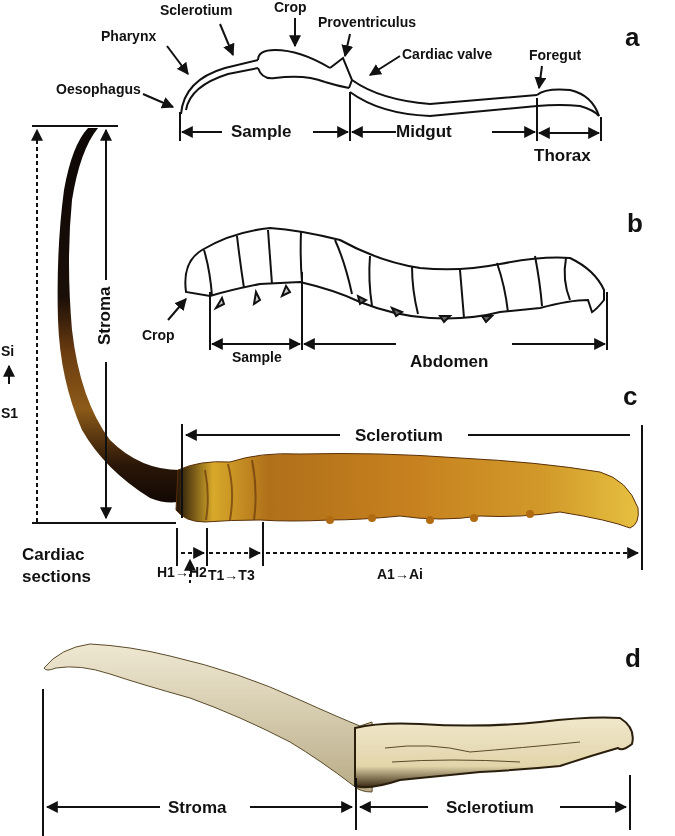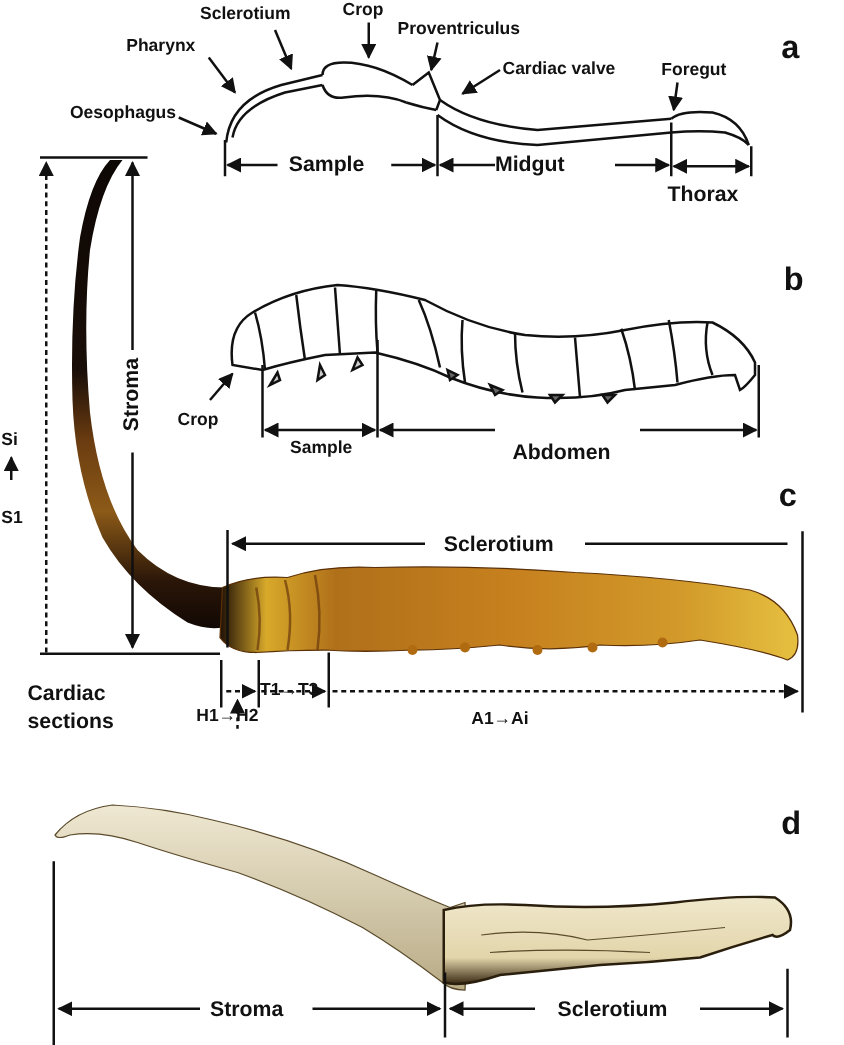--- a/index.html
+++ b/index.html
@@ -200,20 +200,20 @@
   <div class="lbl md" style="left:410px;top:353px">Abdomen</div>
 
   <div class="lbl panel-letter" style="left:623px;top:383px">c</div>
   <div class="lbl md vert" style="left:96px;top:345px">Stroma</div>
   <div class="lbl md" style="left:355px;top:427px">Sclerotium</div>
   <div class="lbl sm" style="left:1px;top:344px;font-style:normal"><span>Si</span></div>
   <div class="lbl sm" style="left:1px;top:406px">S1</div>
   <div class="lbl md" style="left:22px;top:546px">Cardiac</div>
   <div class="lbl md" style="left:22px;top:568px">sections</div>
   <div class="lbl sm" style="left:157px;top:565px">H1→H2</div>
-  <div class="lbl sm" style="left:208px;top:544px">T1→T3</div>
+  <div class="lbl sm" style="left:208px;top:568px">T1→T3</div>
   <div class="lbl sm" style="left:377px;top:567px">A1→Ai</div>
 
   <div class="lbl panel-letter" style="left:625px;top:645px">d</div>
   <div class="lbl md" style="left:168px;top:799px">Stroma</div>
   <div class="lbl md" style="left:446px;top:799px">Sclerotium</div>
 
 </div>
 
 </body></html>

